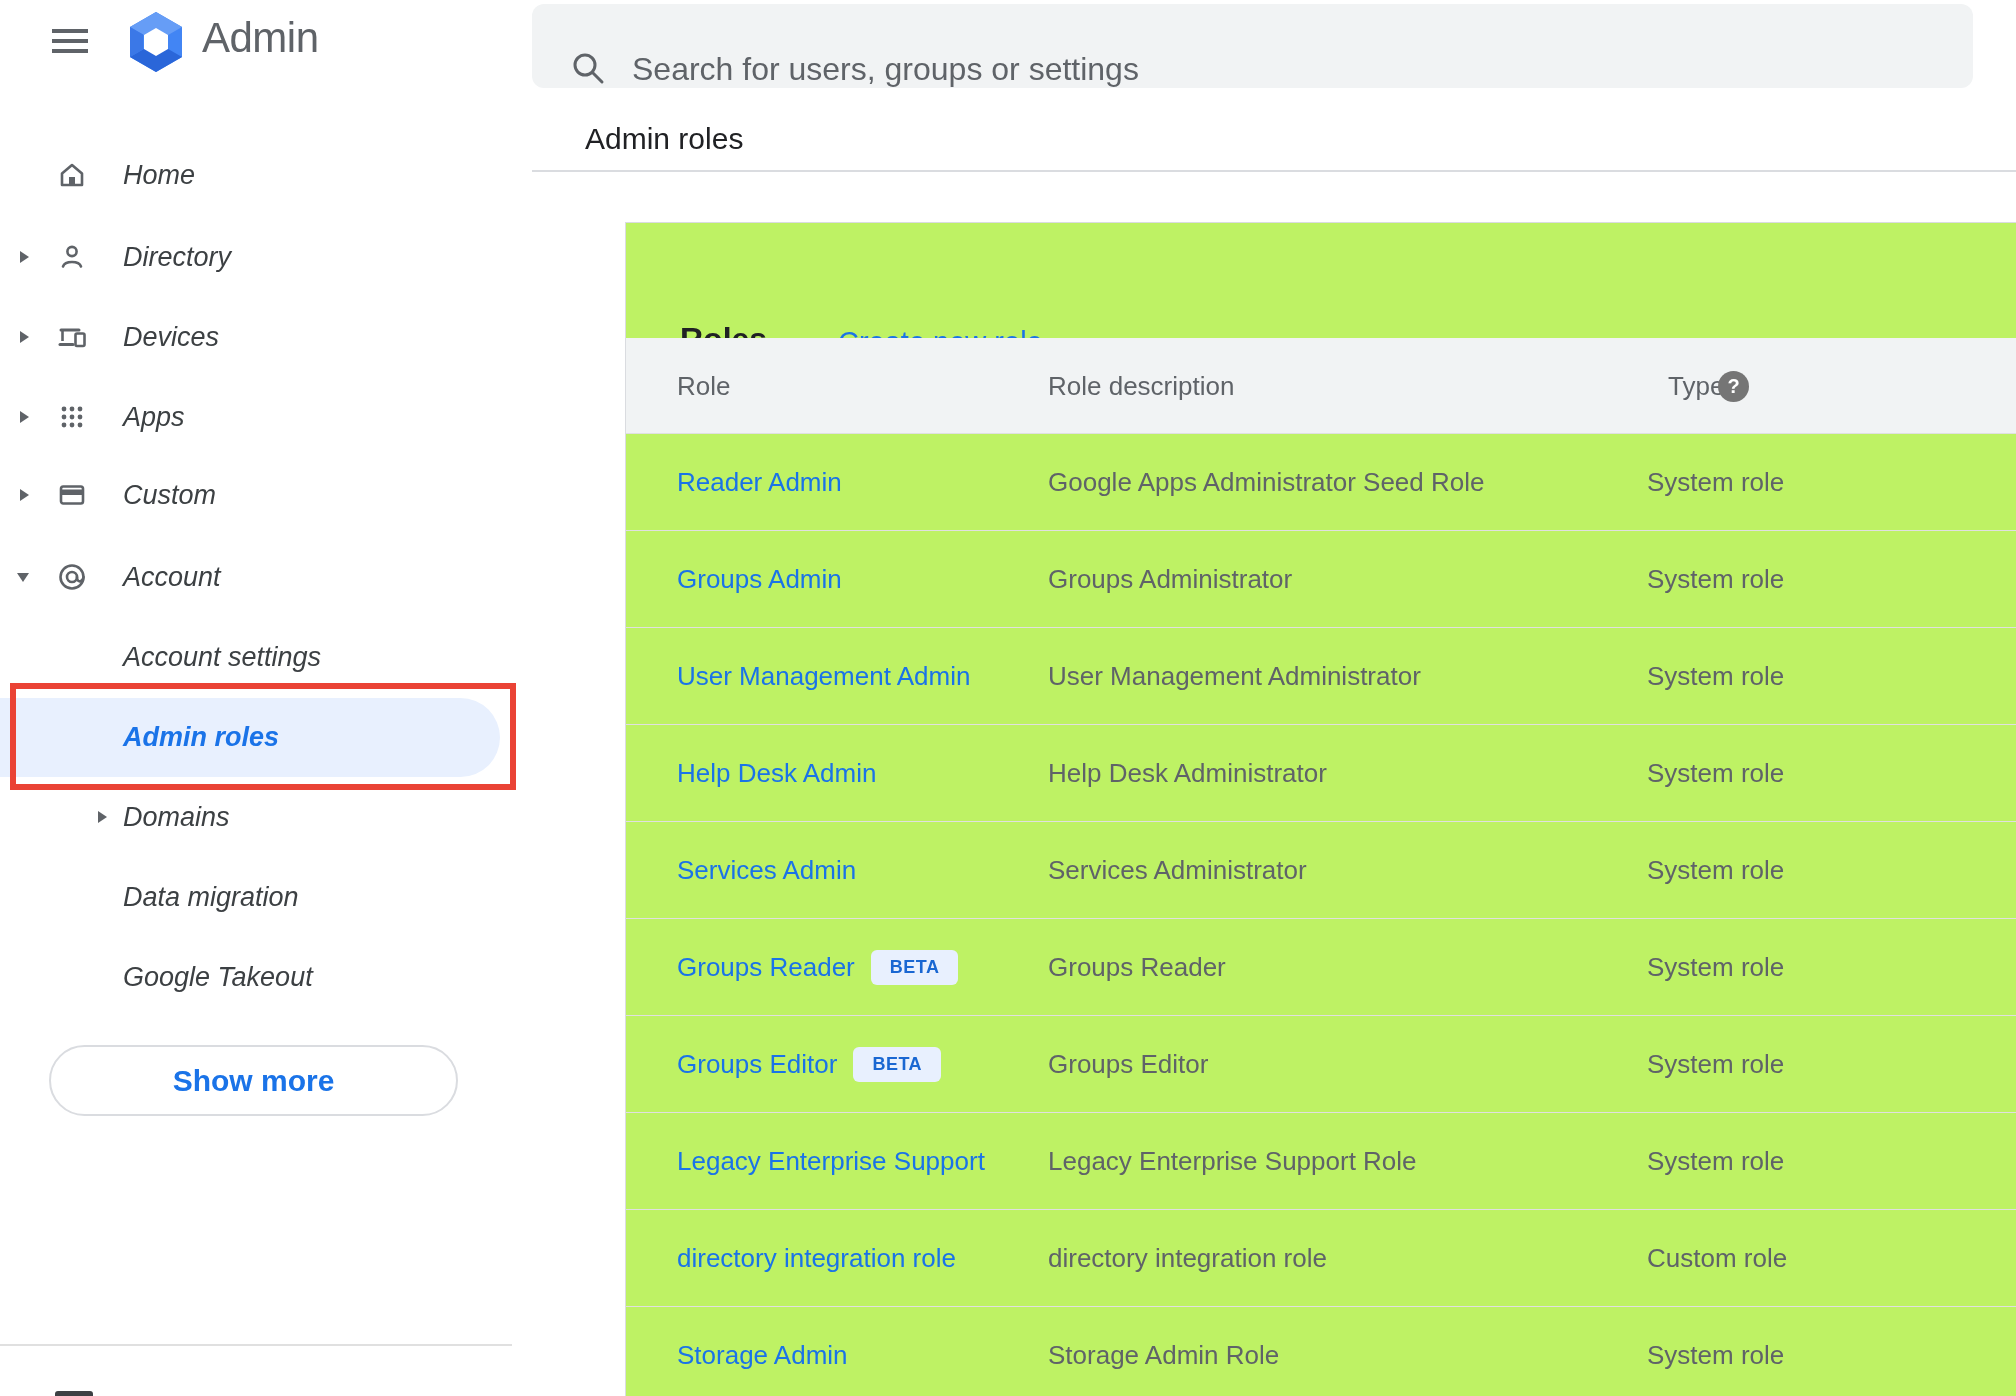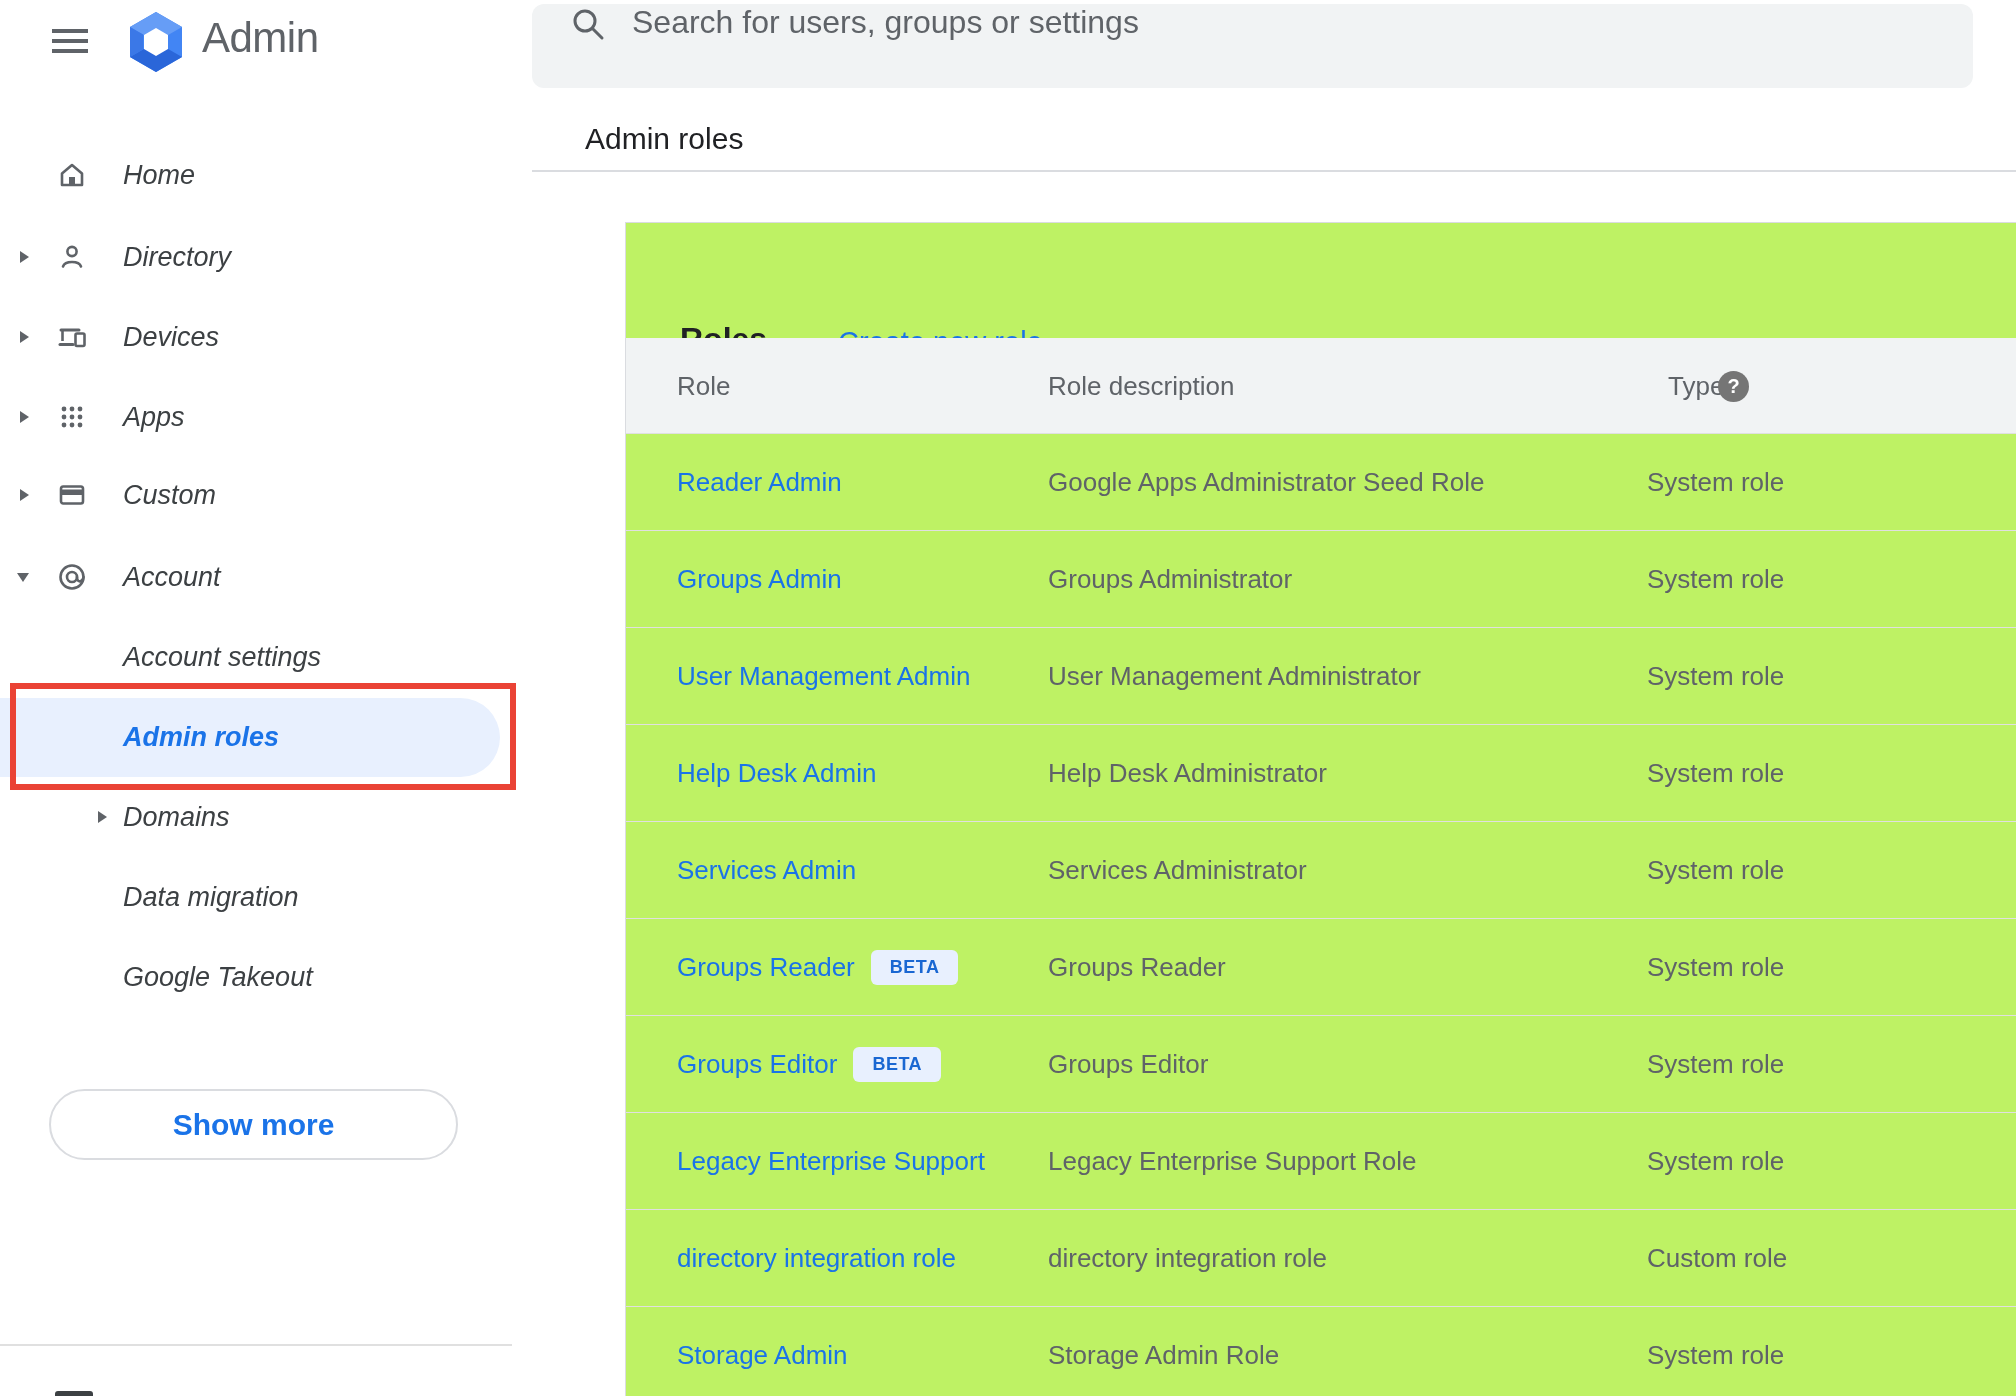--- a/index.html
+++ b/index.html
@@ -27,28 +27,28 @@
 
   .active-pill { position:absolute; left:0; top:698px; width:500px; height:79px;
                  background:#e8f0fe; border-radius:0 40px 40px 0; cursor:pointer; }
   .active-pill .nav-label { color:#1a73e8; font-weight:bold; line-height:79px; }
   .annotation-box { position:absolute; left:10px; top:683px; width:506px; height:107px;
                     border:6px solid #ea4335; z-index:5; pointer-events:none; }
 
   .show-more { position:absolute; left:49px; top:1045px; width:409px; height:71px;
                background:#fff; border:2px solid #dadce0; border-radius:36px;
                font-size:30px; font-weight:bold; color:#1a73e8; text-align:center;
-               line-height:67px; cursor:pointer;margin-top:44px; }
+               line-height:67px; cursor:pointer; }
   .sidebar-divider { position:absolute; left:0; top:1344px; width:512px; height:2px; background:#e0e0e0; }
   .partial-icon { position:absolute; left:55px; top:1391px; width:38px; height:5px;
                   background:#3c4043; border-radius:3px 3px 0 0; }
 
   
   .search-bar { position:absolute; left:532px; top:4px; width:1441px; height:84px;
-                background:#f1f3f4; border-radius:12px; display:flex; align-items:flex-start; }
+                background:#f1f3f4; border-radius:12px; display:flex; align-items:flex-end; }
   .search-icon { margin-left:36px; width:40px; height:40px; flex:0 0 auto; }
   .search-input { margin-left:24px; flex:1; border:none; outline:none; background:transparent;
                   font-family:"Liberation Sans", sans-serif; font-size:32px; color:#202124; }
   .search-input::placeholder { color:#5f6368; opacity:1; }
   .breadcrumb { position:absolute; left:585px; top:122px; font-size:30px; color:#202124; line-height:34px; }
   .topbar-divider { position:absolute; left:532px; top:170px; width:1484px; height:2px; background:#dadce0; }
 
   
   .card { position:absolute; left:625px; top:222px; width:1391px; height:1174px;
           background:#bef264; border-left:1px solid #dadce0; border-top:1px solid #dadce0; overflow:hidden; }

